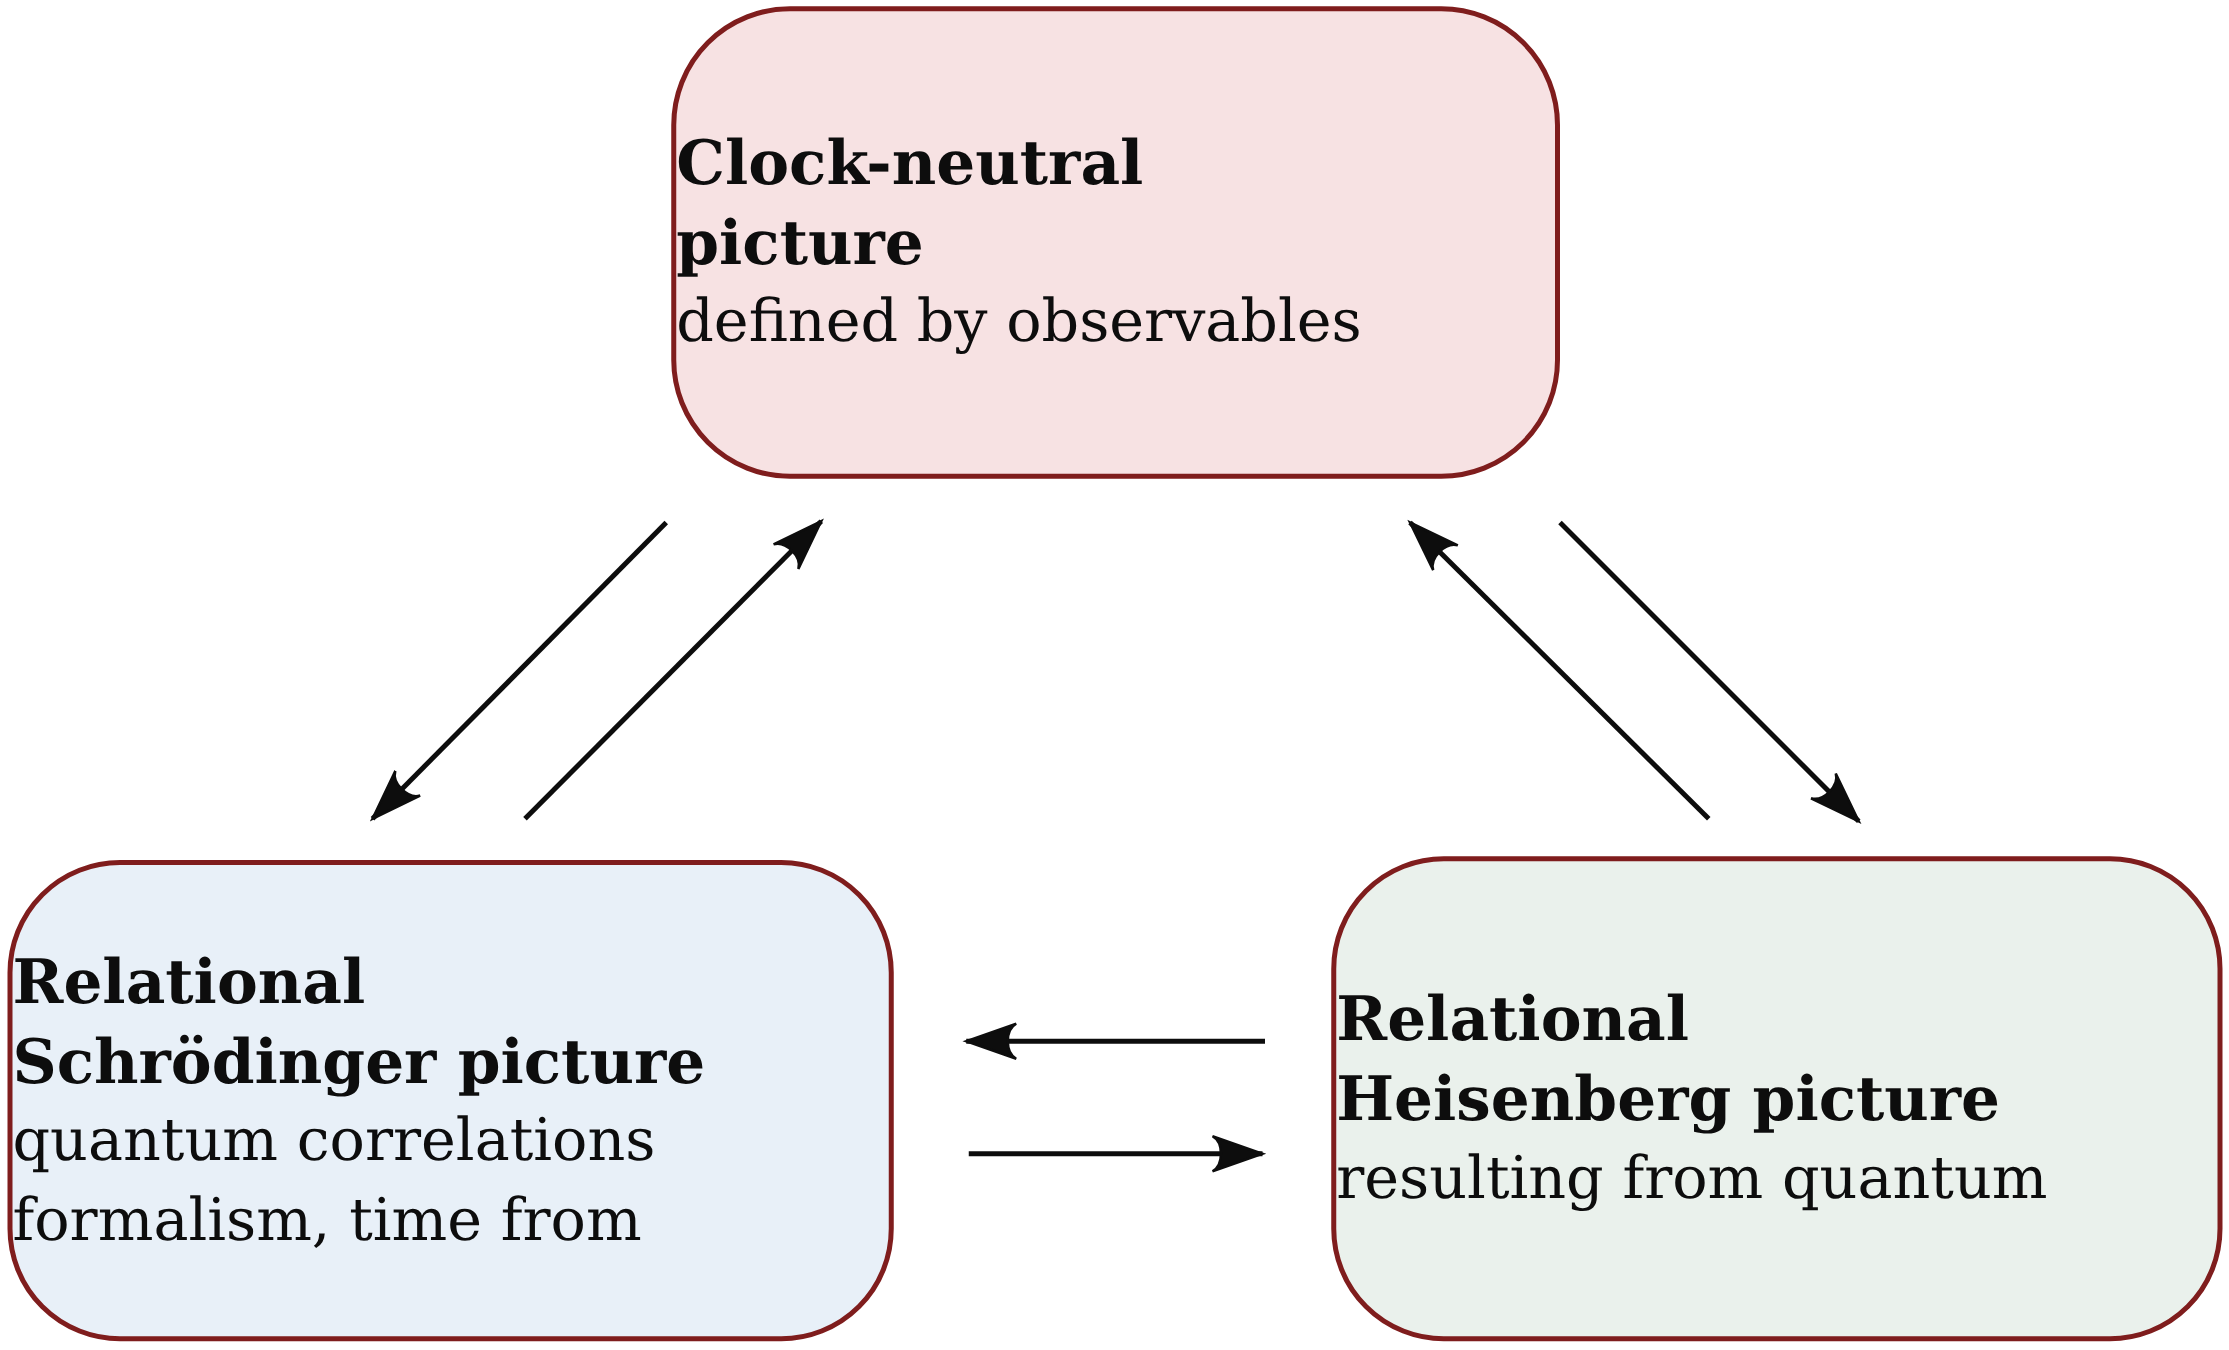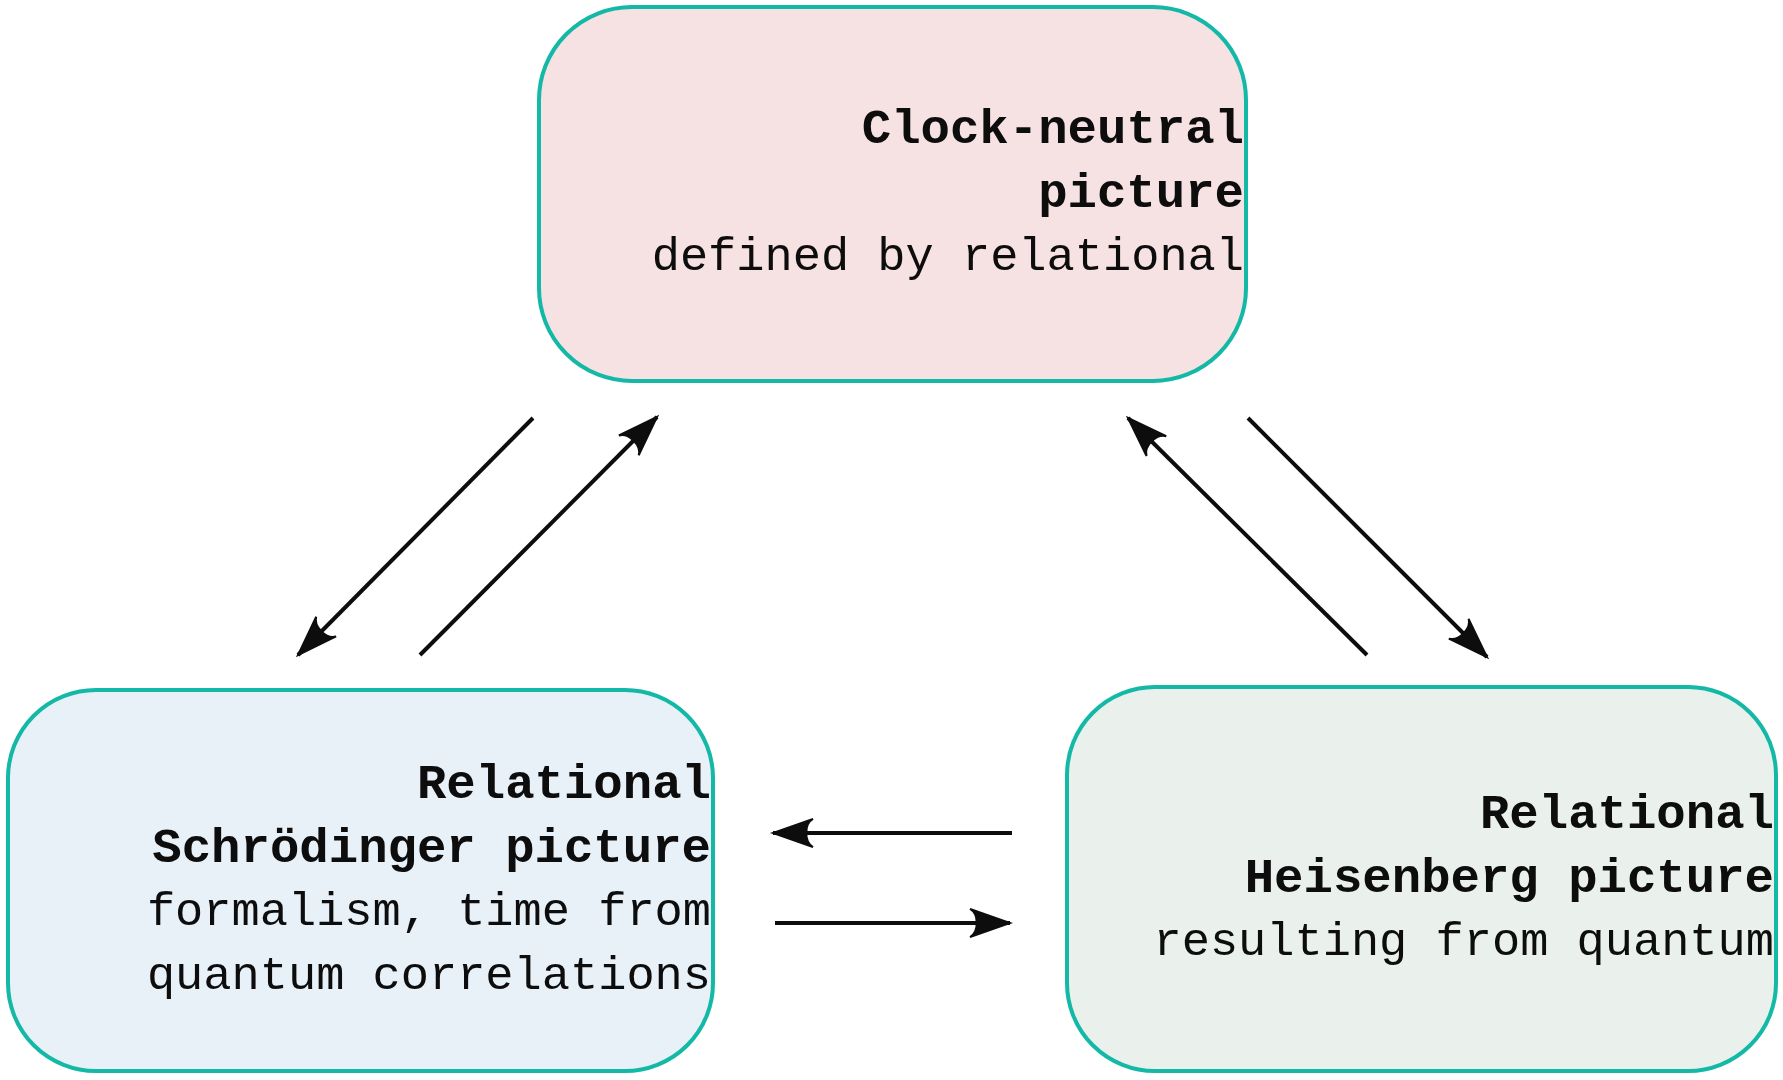--- a/index.html
+++ b/index.html
@@ -24,29 +24,28 @@
     height: 1080px;
     pointer-events: none;
   }
   .arrows-layer line {
     stroke: #0d0d0d;
     stroke-width: 4;
   }
   .node {
     position: absolute;
     box-sizing: border-box;
-    border: 4px solid #14b8a6;
+    border: 4px solid #7f1d1d;
     display: flex;
     flex-direction: column;
     justify-content: center;
-    align-items: flex-end;
+    align-items: flex-start;
     text-align: center;
     line-height: 64px;
     font-size: 47px;
-    font-family: Liberation Mono, monospace;
   }
   .node .title-line {
     font-weight: bold;
     font-size: 49px;
   }
   .node-clock-neutral {
     left: 537px;
     top: 5px;
     width: 711px;
     height: 378px;
@@ -88,28 +87,28 @@
     <line x1="1367" y1="655" x2="1128" y2="418" marker-end="url(#head)"></line>
     <line x1="1248" y1="418" x2="1487" y2="657" marker-end="url(#head)"></line>
 
     <line x1="1012" y1="833" x2="773" y2="833" marker-end="url(#head)"></line>
     <line x1="775" y1="923" x2="1010" y2="923" marker-end="url(#head)"></line>
   </svg>
 
   <div class="node node-clock-neutral">
     <div class="title-line">Clock-neutral</div>
     <div class="title-line">picture</div>
-    <div class="body-line">defined by relational</div>
+    <div class="body-line">defined by observables</div>
   </div>
 
   <div class="node node-schrodinger">
     <div class="title-line">Relational</div>
     <div class="title-line">Schrödinger picture</div>
+    <div class="body-line">quantum correlations</div>
     <div class="body-line">formalism, time from</div>
-    <div class="body-line">quantum correlations</div>
   </div>
 
   <div class="node node-heisenberg">
     <div class="title-line">Relational</div>
     <div class="title-line">Heisenberg picture</div>
     <div class="body-line">resulting from quantum</div>
   </div>
 
 </div>
 

